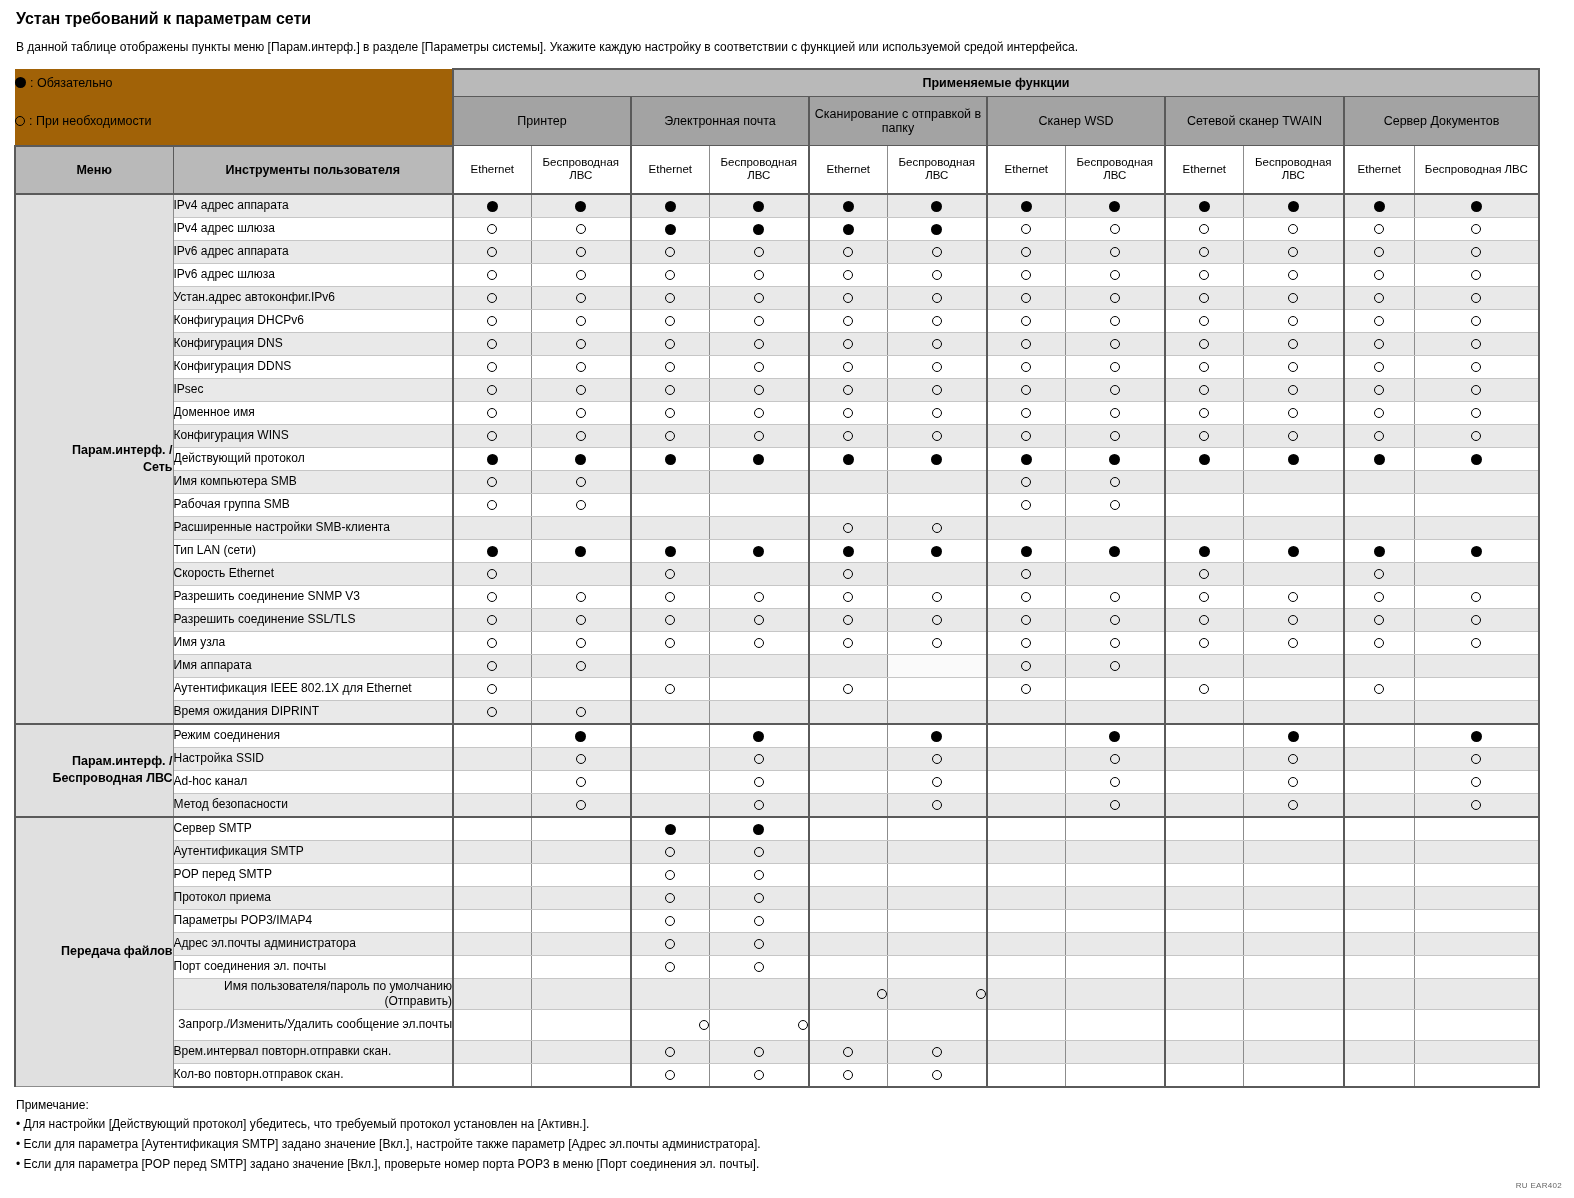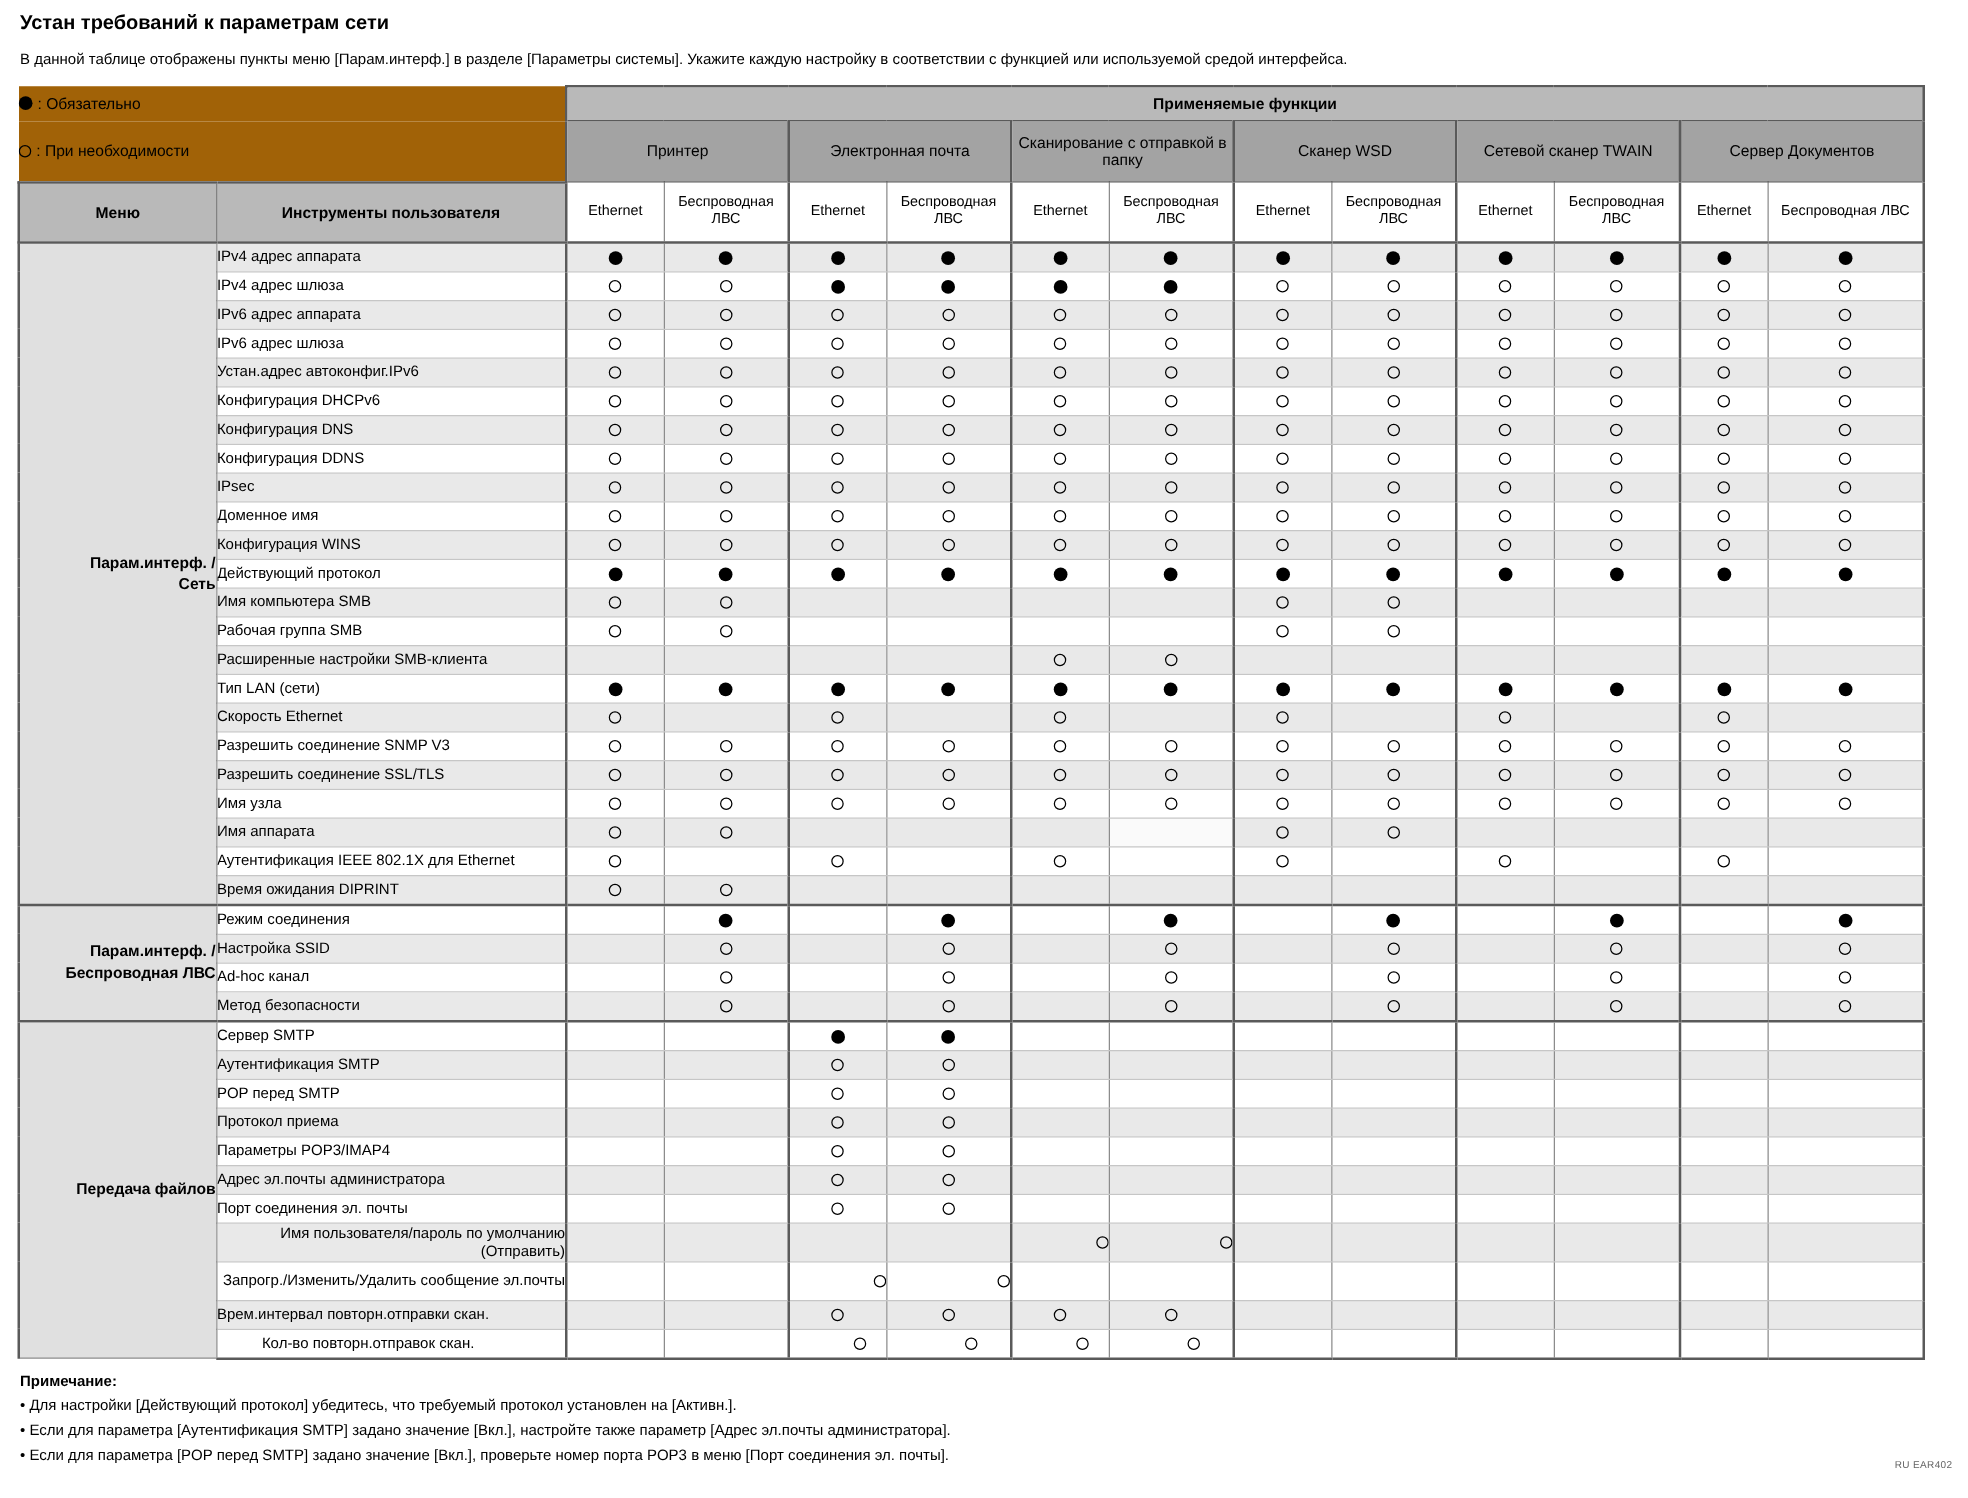--- a/index.html
+++ b/index.html
@@ -32,34 +32,34 @@
   td.menu-cell{background:#e0e0e0;border:1px solid #8c8c8c;border-left:2px solid #5a5a5a;
           font-size:12.5px;font-weight:bold;text-align:right;vertical-align:middle;
           white-space:pre-line;line-height:1.35;}
   td.label-cell{border:1px solid #8c8c8c;border-top:1px solid #c6c6c6;border-bottom:1px solid #c6c6c6;
           text-align:left;vertical-align:middle;padding:2px 6px;line-height:1.2;}
   td.data-cell{border:1px solid #8c8c8c;border-top:1px solid #c6c6c6;border-bottom:1px solid #c6c6c6;
           text-align:center;vertical-align:middle;}
   tr.stripe td.label-cell,tr.stripe td.data-cell{background:#e9e9e9;}
   td.lite{background:#fafafa !important;}
   tr td.sec-top{border-top:2px solid #5a5a5a !important;}
-  tr.bot td{border-bottom:2px solid #5a5a5a !important;padding-left:36px;}
+  tr.bot td{border-bottom:2px solid #5a5a5a !important;}
   td.std{height:22px;}
   td.tall{height:30px;text-align:right;}
 
   .dot{display:inline-block;border-radius:50%;vertical-align:middle;}
   .dot.filled{width:11px;height:11px;background:#000;}
   .dot.open{width:8px;height:8px;border:1.6px solid #000;background:transparent;}
 
   .notes{margin:10px 0 0 2px;font-size:12px;}
-  .notes-heading{font-weight:bold;margin-bottom:4px;}
+  .notes-heading{font-weight:normal;margin-bottom:4px;}
   ul.notes-list{list-style:none;margin:0;padding:0;}
   ul.notes-list li{margin:0 0 4px 0;line-height:1.35;}
   ul.notes-list li::before{content:"\2022\00a0";}
-  .doc-code{position:absolute;right:12px;bottom:22px;font-size:8px;color:#666;letter-spacing:.3px;}
+  .doc-code{position:absolute;right:12px;bottom:8px;font-size:8px;color:#666;letter-spacing:.3px;}
 </style>
 </head>
 <body>
 
 <div class="page">
   <div class="title">Устан требований к параметрам сети</div>
   <div class="intro">В данной таблице отображены пункты меню [Парам.интерф.] в разделе [Параметры системы]. Укажите каждую настройку в соответствии с функцией или используемой средой интерфейса.</div>
 
   <table class="req">
     <colgroup>

